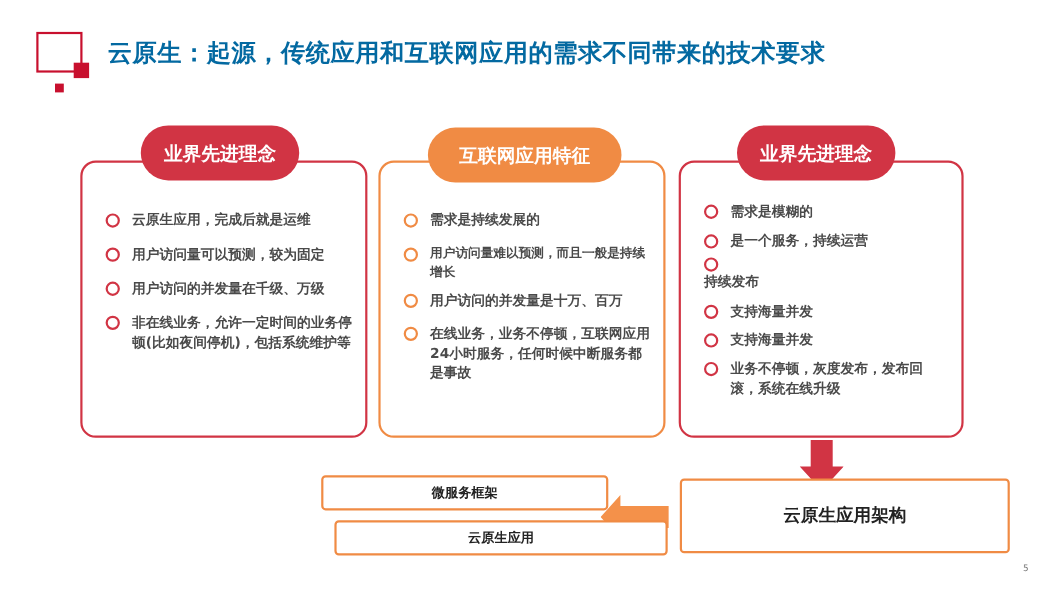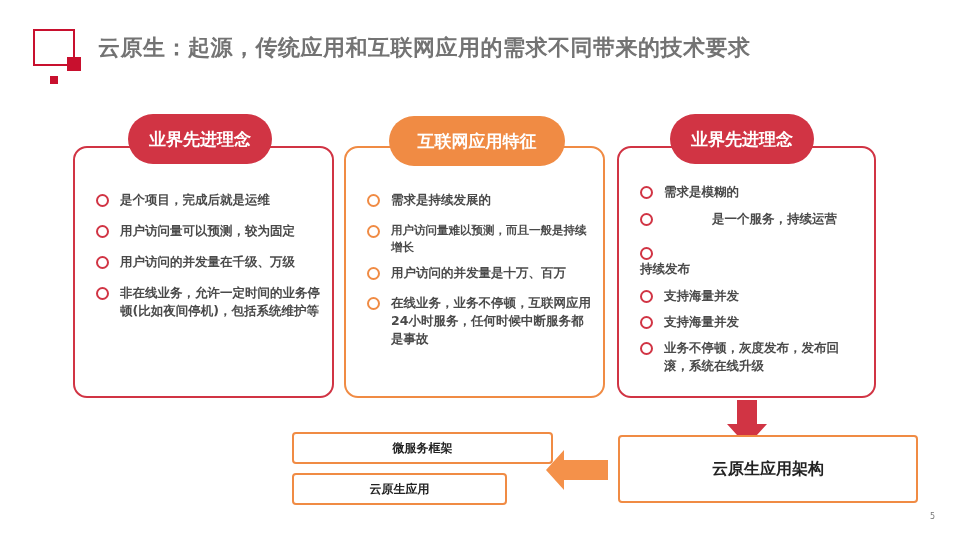--- a/index.html
+++ b/index.html
@@ -4,21 +4,21 @@
   <style>
     * { box-sizing: border-box; margin: 0; padding: 0; }
     html, body { width: 959px; height: 539px; background: #ffffff; overflow: hidden; }
     body { position: relative; font-family: "DejaVu Sans", "Liberation Sans", sans-serif; color: #404040; }
 
     .logo { position: absolute; left: 33px; top: 28px; width: 44px; height: 56px; }
     .logo .frame { position: absolute; left: 0; top: 1px; width: 42px; height: 37px; border: 2px solid #c8102e; }
     .logo .sq-big { position: absolute; left: 34px; top: 29px; width: 14px; height: 14px; background: #c8102e; }
     .logo .sq-small { position: absolute; left: 17px; top: 48px; width: 8px; height: 8px; background: #c8102e; }
 
-    .title { position: absolute; left: 98px; top: 33px; font-size: 22px; font-weight: bold; color: #737373; letter-spacing: 0.5px; white-space: nowrap; }
+    .title { position: absolute; left: 98px; top: 33px; font-size: 22px; font-weight: bold; color: #0369a1; letter-spacing: 0.5px; white-space: nowrap; }
 
     .panel { position: absolute; border: 2.5px solid; border-radius: 14px; background: #fff; }
     .panel.red { border-color: #d13444; }
     .panel.orange { border-color: #f08b44; }
 
     .pill { position: absolute; height: 50px; border-radius: 25px; color: #fff; font-size: 17px; font-weight: bold; display: flex; align-items: center; justify-content: center; white-space: nowrap; }
     .pill.red { background: #d13444; }
     .pill.orange { background: #f08b44; }
 
     .list { position: absolute; list-style: none; }
@@ -43,21 +43,21 @@
   <div class="sq-small"></div>
 </div>
 
 <div class="title">云原生：起源，传统应用和互联网应用的需求不同带来的技术要求</div>
 
 <div class="panel red" style="left:73px; top:146px; width:261px; height:252px;"></div>
 <div class="pill red" style="left:128px; top:114px; width:144px;">业界先进理念</div>
 <ul class="list red" style="left:96px; top:191px; width:230px;">
   <li style="margin-bottom:13px;">
       <span class="bullet"></span>
-      <span>是个项目，完成后就是运维</span>
+      <span>云原生应用，完成后就是运维</span>
     </li>
   <li style="margin-bottom:13px;">
       <span class="bullet"></span>
       <span>用户访问量可以预测，较为固定</span>
     </li>
   <li style="margin-bottom:13px;">
       <span class="bullet"></span>
       <span>用户访问的并发量在千级、万级</span>
     </li>
   <li>
@@ -87,21 +87,21 @@
     </li>
 </ul>
 
 <div class="panel red" style="left:617px; top:146px; width:259px; height:252px;"></div>
 <div class="pill red" style="left:670px; top:114px; width:144px;">业界先进理念</div>
 <ul class="list red" style="left:640px; top:183px; width:225px;">
   <li style="margin-bottom:9px;text-align:right;">
       <span class="bullet"></span>
       <span>需求是模糊的</span>
     </li>
-  <li style="margin-bottom:16px;gap:48px;">
+  <li style="margin-bottom:3px;">
       <span class="bullet"></span>
       <span>是一个服务，持续运营</span>
     </li>
   <li style="margin-bottom:9px;flex-direction:column;">
       <span class="bullet"></span>
       <span>持续发布</span>
     </li>
   <li style="margin-bottom:8px;">
       <span class="bullet"></span>
       <span>支持海量并发</span>
@@ -120,15 +120,15 @@
   <polygon points="10,0 30,0 30,24 40,24 20,46 0,24 10,24" fill="#d13444"></polygon>
 </svg>
 
 <div class="box" style="left:618px; top:435px; width:300px; height:68px; font-size:16px;">云原生应用架构</div>
 
 <svg class="arrow-left" viewBox="0 0 62 40">
   <polygon points="0,20 18,0 18,10 62,10 62,30 18,30 18,40" fill="#f4914a"></polygon>
 </svg>
 
 <div class="box" style="left:292px; top:432px; width:261px; height:32px; font-size:12px;">微服务框架</div>
-<div class="box" style="left:292px; top:473px; width:215px; height:32px; font-size:12px;">云原生应用</div>
+<div class="box" style="left:304px; top:473px; width:303px; height:32px; font-size:12px;">云原生应用</div>
 
 <div class="page-num">5</div>
 
 </body></html>

